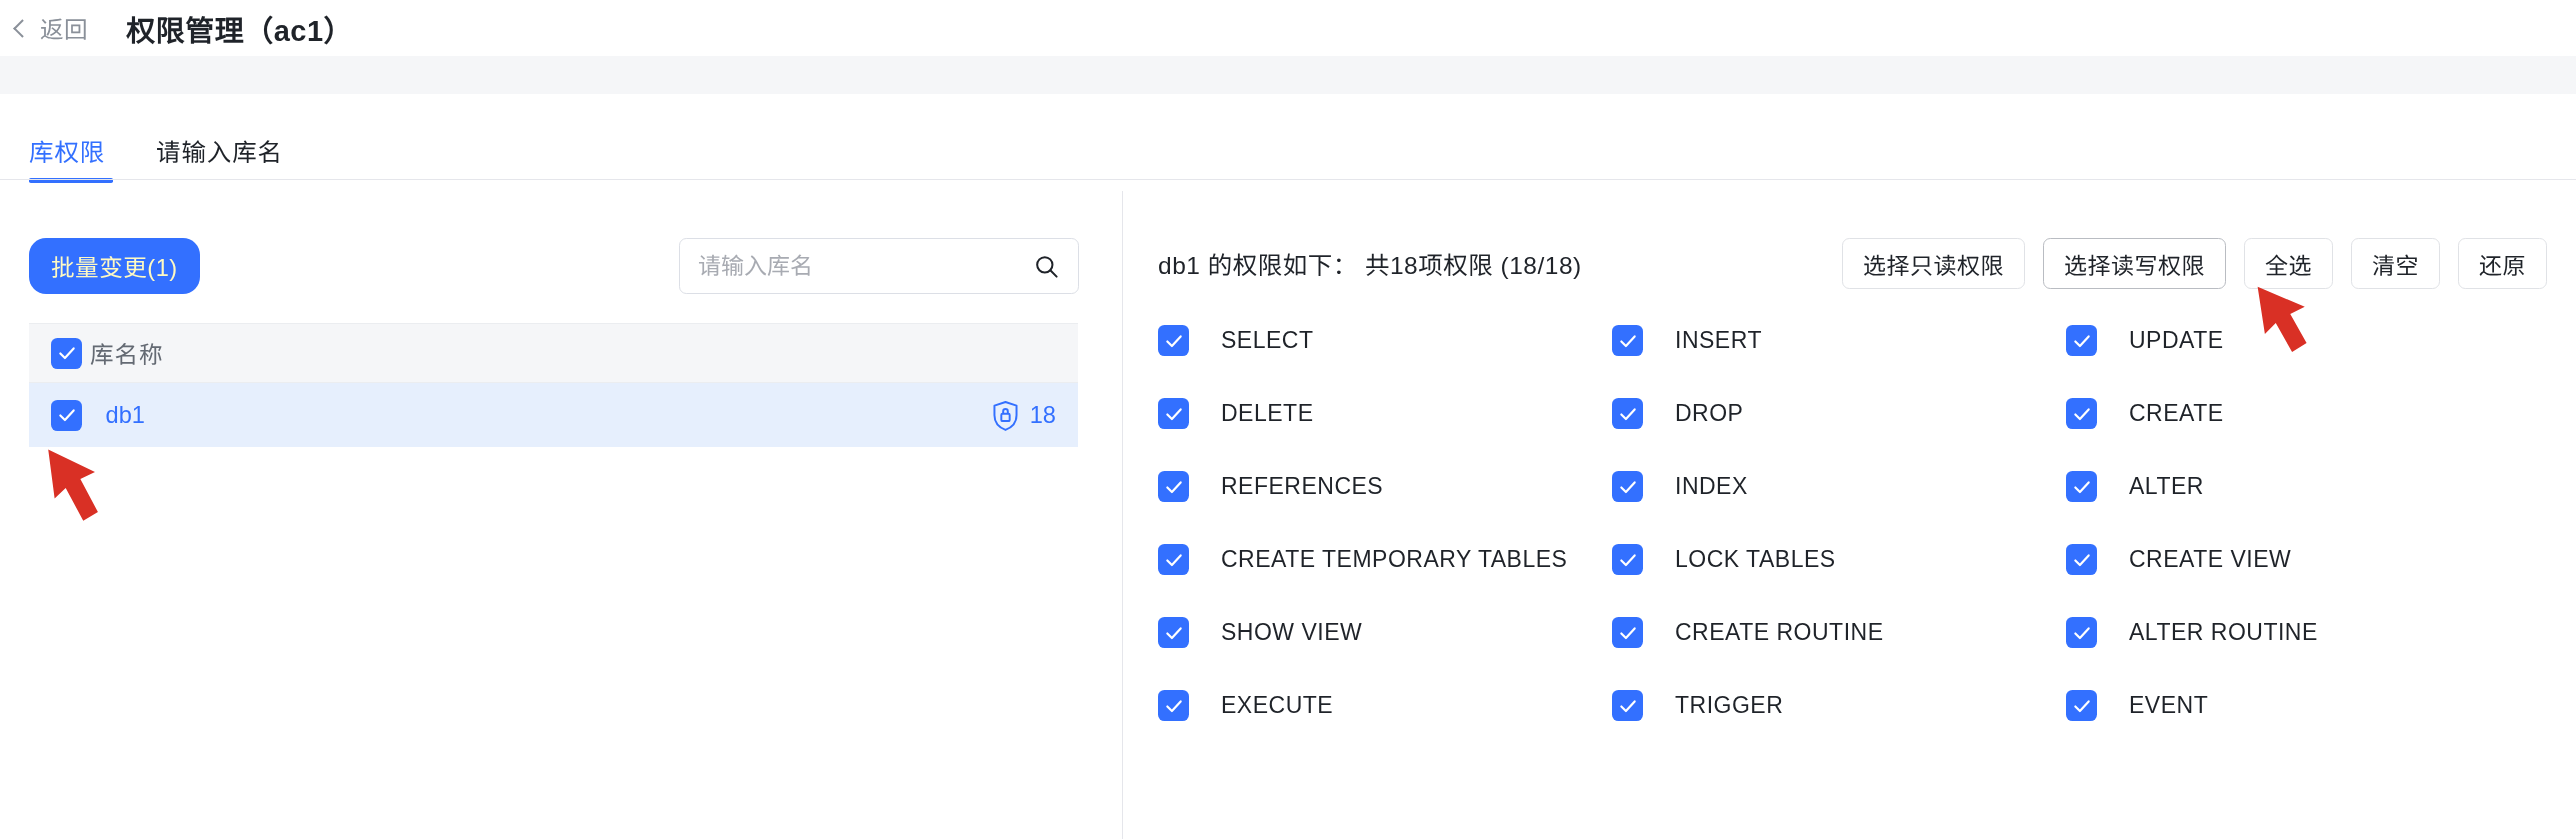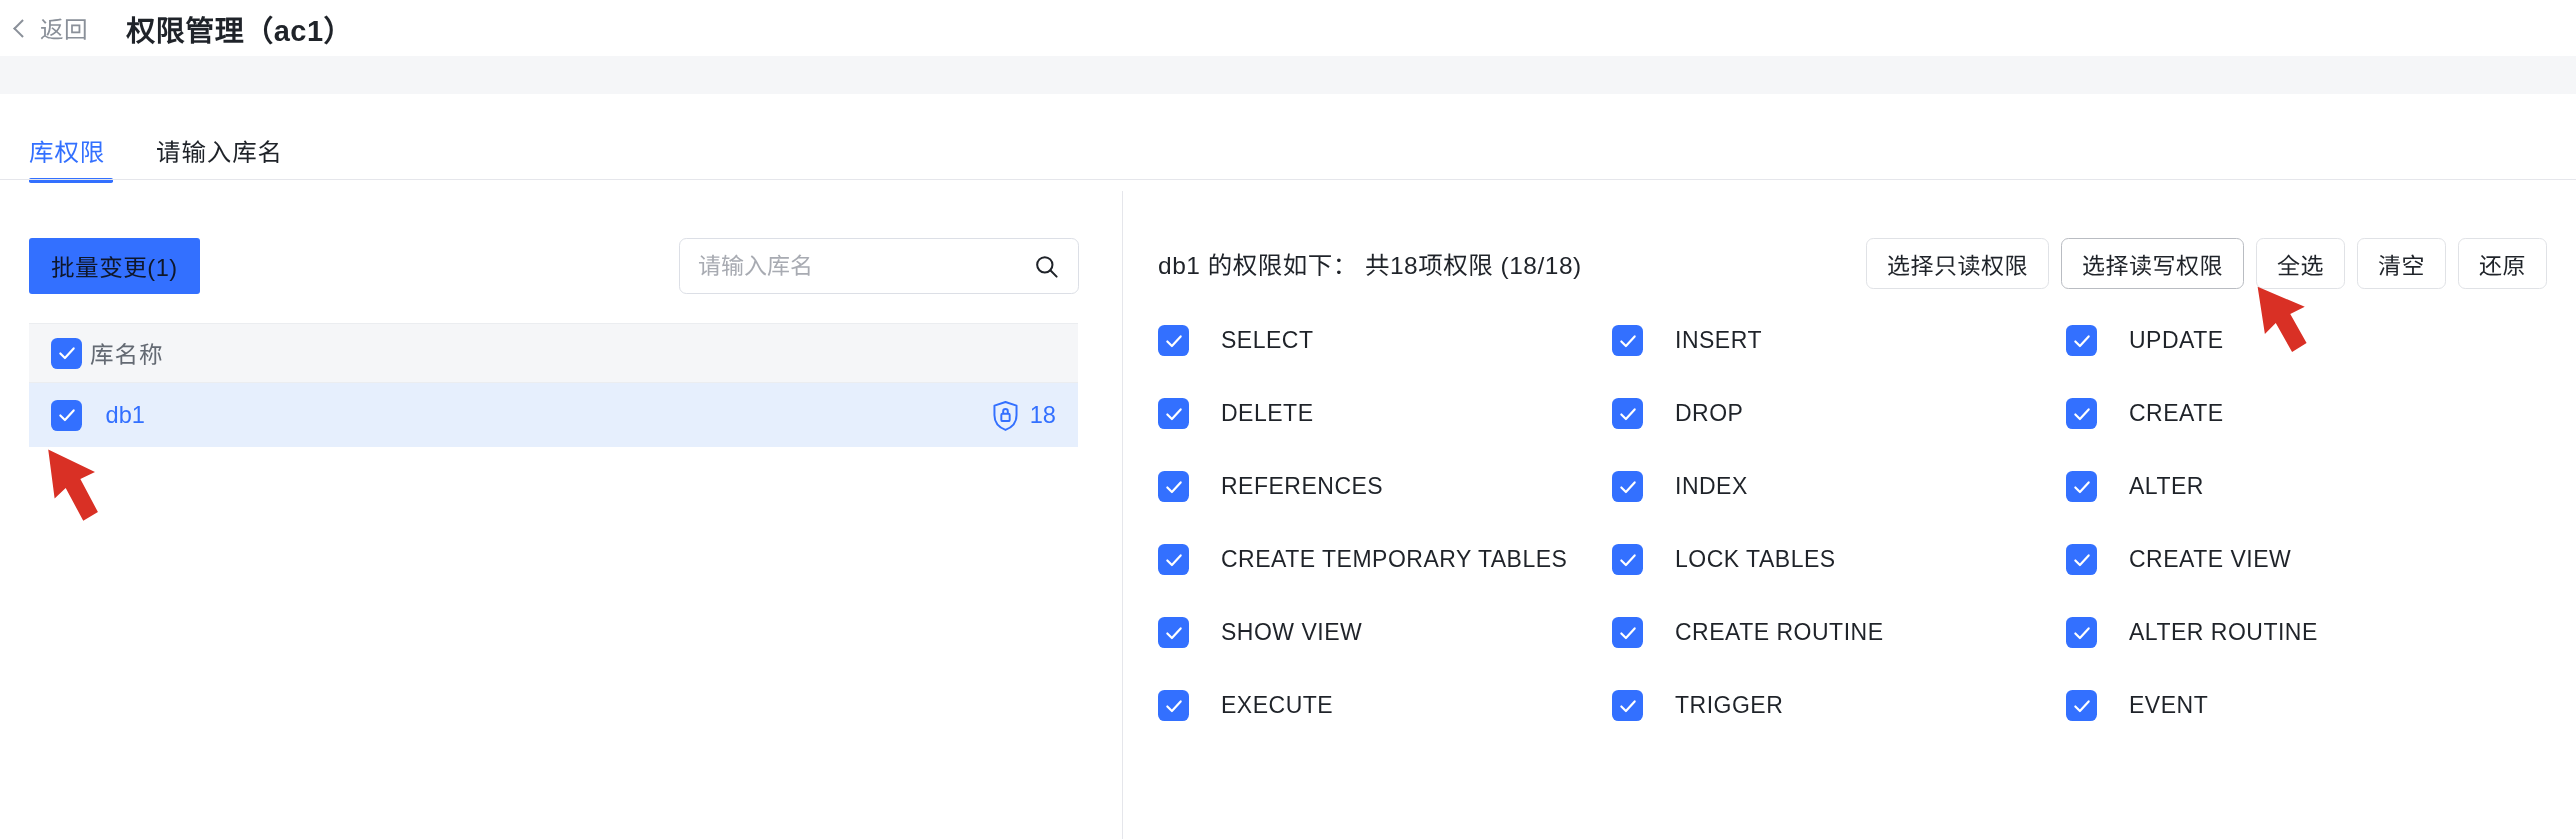--- a/index.html
+++ b/index.html
@@ -69,21 +69,21 @@
   .v-divider {
     position: absolute; left: 1122px; top: 0; width: 0.9px; height: 649px;
     background: #e5e6eb;
   }
   .right-pane { position: absolute; left: 1123px; top: 0; width: 1453px; height: 649px; }
 
   
   .batch-btn {
     position: absolute; left: 29px; top: 47px;
     height: 56px; padding: 0 22px;
-    background: #3370ff; color: #0f172a; border: none; border-radius: 3px;
+    background: #3370ff; color: #fef9c3; border: none; border-radius: 17px;
     font-size: 23.6px; font-family: inherit; cursor: pointer;
     display: flex; align-items: center; letter-spacing: 0.5px;
   }
   .search-box {
     position: absolute; left: 679px; top: 47px;
     width: 400px; height: 56px;
     border: 0.9px solid #dcdfe6; border-radius: 7.3px; background: #fff;
     display: flex; align-items: center; padding: 0 18px;
   }
   .search-box input {
@@ -119,21 +119,21 @@
   .cb svg { width: 20px; height: 20px; display: block; }
 
   
   .rp-title {
     position: absolute; left: 35px; top: 47px;
     font-size: 24.5px; color: #1f2329; letter-spacing: 0.5px; white-space: nowrap;
     line-height: 56px;
   }
   .rp-actions {
     position: absolute; right: 29px; top: 47px;
-    display: flex; align-items: center; gap: 12px;
+    display: flex; align-items: center; gap: 18px;
   }
   .act-btn {
     height: 51px; padding: 0 20px; background: #fff; color: #1f2329;
     border: 0.9px solid #e0e2e6; border-radius: 7.3px;
     font-size: 23px; font-family: inherit; cursor: pointer;
     display: flex; align-items: center; white-space: nowrap; letter-spacing: 0.5px;
   }
   .act-btn.hover { border-color: #b9bcc2; }
 
   

